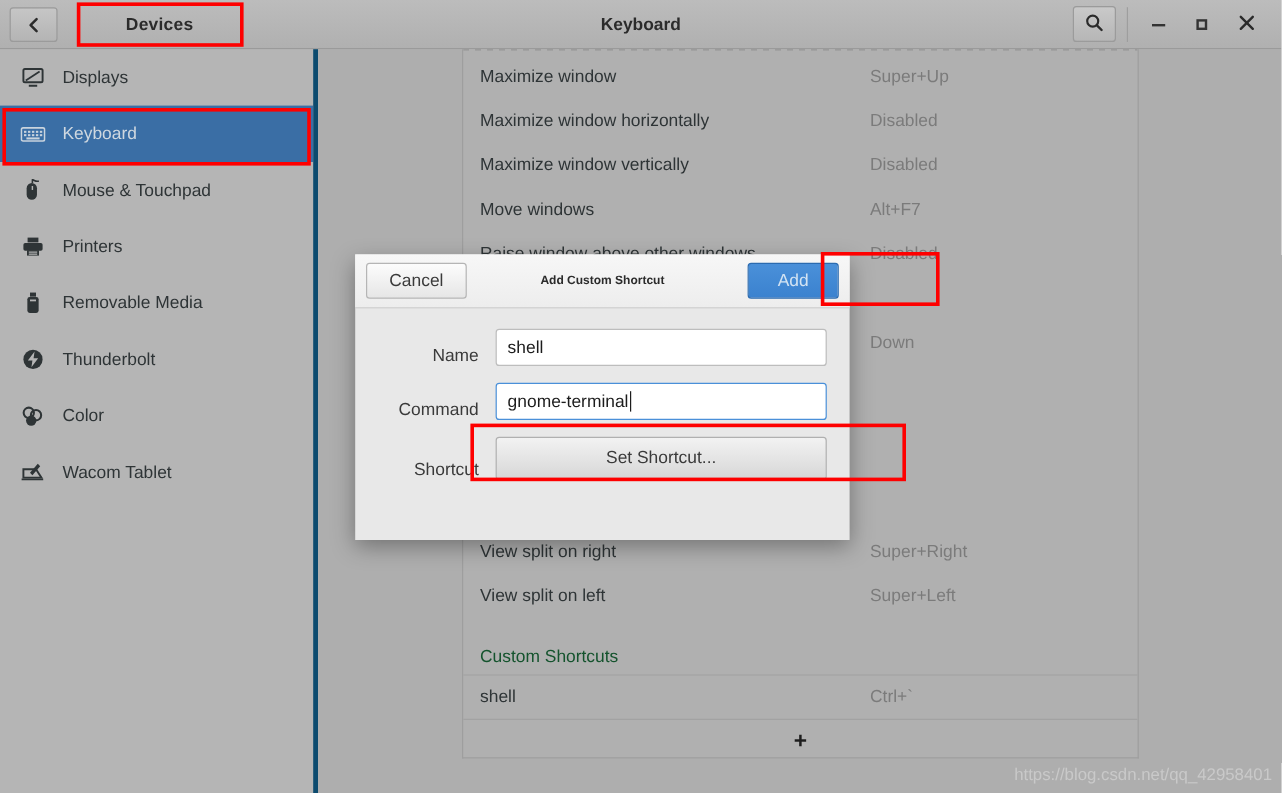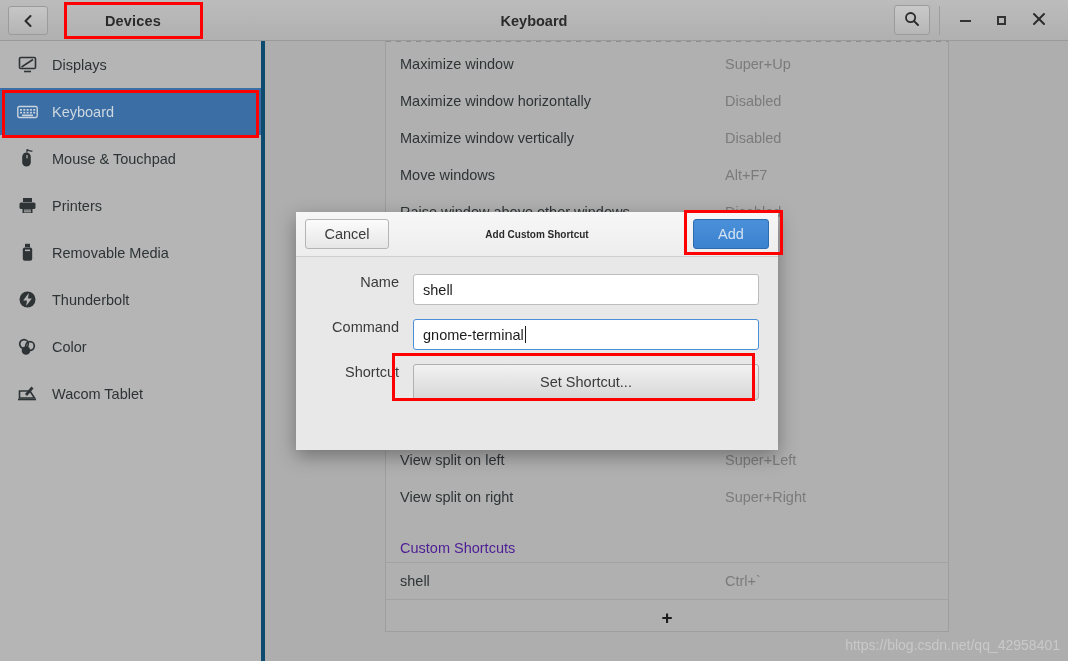--- a/index.html
+++ b/index.html
@@ -159,35 +159,35 @@
   }
   .row .r-name { flex: 0 0 325px; color: #2e3436; white-space: nowrap; }
   .row .r-key  { color: #7b7b7b; white-space: nowrap; }
   .row.section {
     color: #6f6f6f;
     height: 38px;
     border-bottom: 1px solid #a2a2a2;
     align-items: flex-end;
     padding-bottom: 6px;
   }
-  .row.section .r-name { color: #4c1d95; }
+  .row.section .r-name { color: #14532d; }
   .row.bordered { border-bottom: 1px solid #a2a2a2; }
   .row.addrow {
     height: 36px;
     justify-content: center;
     border-bottom: 1px solid #a2a2a2;
   }
   .plus-glyph { font-size: 19px; font-weight: bold; color: #1d1d1d; line-height: 1; }
   .spacer-10 { height: 10px; }
 
   
   .dialog {
     position: absolute;
     left: 296px; top: 212px;
-    width: 482px; height: 238px;
+    width: 412px; height: 238px;
     background: #e8e8e8;
     box-shadow: 0 6px 18px rgba(0,0,0,.35);
     z-index: 20;
   }
   .dlg-head {
     position: relative;
     height: 44px;
     background: linear-gradient(to bottom, #f7f7f7, #ededed);
     border-bottom: 1px solid #cfcfcf;
   }
@@ -220,21 +220,21 @@
     display: flex; align-items: center; justify-content: center;
     font-size: 14.5px;
     color: #d3e3f2;
   }
   .dlg-body {
     position: relative;
     padding: 17px 19px 0 19px;
   }
   .frow {
     display: flex;
-    align-items: flex-start;
+    align-items: flex-end;
     margin-bottom: 14px;
   }
   .flabel {
     flex: 0 0 84px;
     text-align: right;
     padding-right: 14px;
     font-size: 14.5px;
     color: #3a3a3a;
   }
   .finput {
@@ -471,26 +471,26 @@
       <div class="row" style="height:37px">
         <span class="r-name"></span>
         <span class="r-key">Down</span>
       </div>
       <div class="row" style="height:37px"></div>
       <div class="row" style="height:37px"></div>
       <div class="row" style="height:37px"></div>
       <div class="row" style="height:26px"></div>
 
       <div class="row">
+        <span class="r-name">View split on right</span>
+        <span class="r-key">Super+Right</span>
+      </div>
+      <div class="row">
         <span class="r-name">View split on left</span>
         <span class="r-key">Super+Left</span>
-      </div>
-      <div class="row">
-        <span class="r-name">View split on right</span>
-        <span class="r-key">Super+Right</span>
       </div>
 
       <div class="spacer-10"></div>
 
       <div class="row section">
         <span class="r-name">Custom Shortcuts</span>
       </div>
 
       <div class="row bordered">
         <span class="r-name">shell</span>

